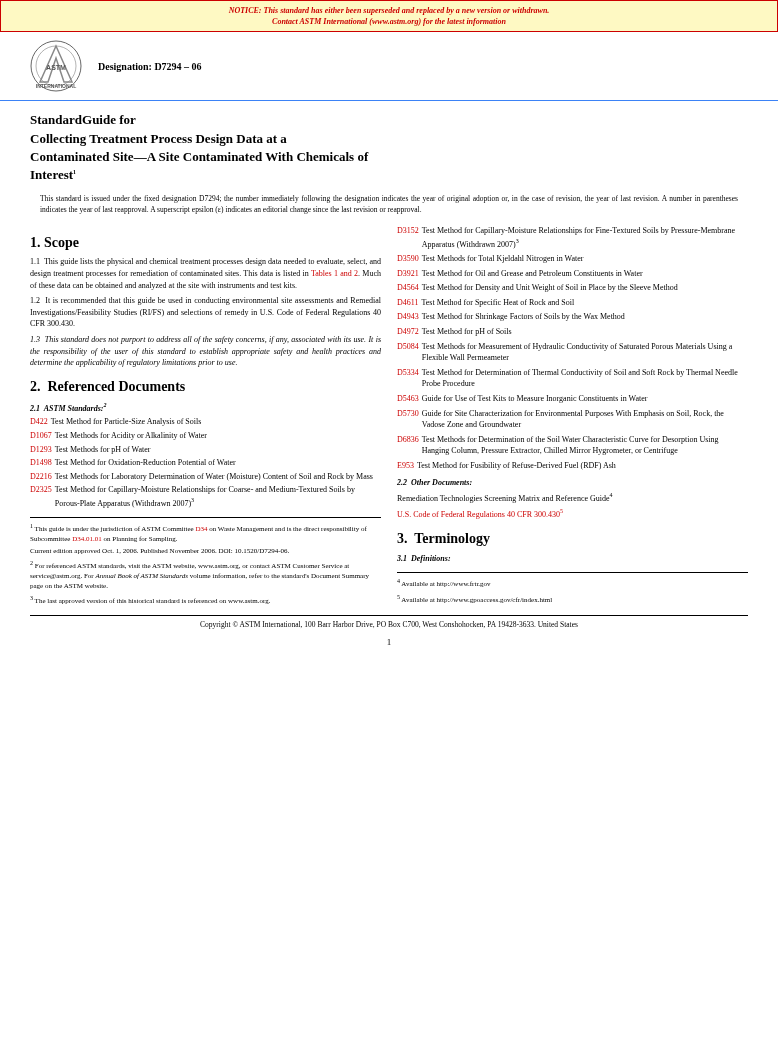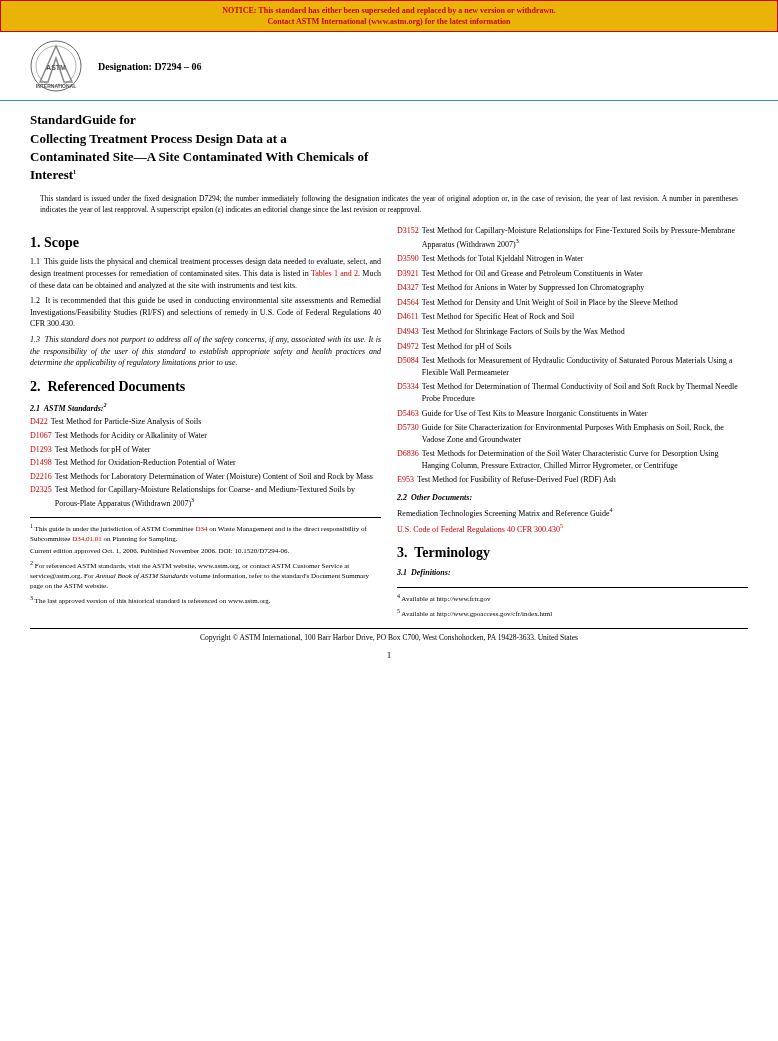--- a/index.html
+++ b/index.html
@@ -6,28 +6,29 @@
     body {
       font-family: 'Times New Roman', Times, serif;
       font-size: 8.5px;
       color: #000;
       background: #fff;
       width: 778px;
       min-height: 1041px;
     }
 
     .notice-bar {
-      background: #eab308;
+      background: #fef9c3;
       border: 1px solid #c00;
       text-align: center;
       padding: 4px 8px;
       font-size: 8px;
       color: #c00;
       font-weight: bold;
       line-height: 1.4;
+      font-style: italic;
     }
 
     .header {
       display: flex;
       align-items: center;
       padding: 8px 30px;
       border-bottom: 1px solid #3b82f6;
     }
 
     .astm-logo {
@@ -271,24 +272,20 @@
       </div>
       <div class="right-link-item">
         <span class="link-id" style="color: rgb(204, 0, 0);">D3590</span>
         <span class="link-desc">Test Methods for Total Kjeldahl Nitrogen in Water</span>
       </div>
       <div class="right-link-item">
         <span class="link-id" style="color: rgb(204, 0, 0);">D3921</span>
         <span class="link-desc">Test Method for Oil and Grease and Petroleum Constituents in Water</span>
       </div>
       <div class="right-link-item">
-        <span class="link-id" style="color: rgb(204, 0, 0);">D4327</span>
-        <span class="link-desc">Test Method for Anions in Water by Suppressed Ion Chromatography</span>
-      </div>
-      <div class="right-link-item">
         <span class="link-id" style="color: rgb(204, 0, 0);">D4564</span>
         <span class="link-desc">Test Method for Density and Unit Weight of Soil in Place by the Sleeve Method</span>
       </div>
       <div class="right-link-item">
         <span class="link-id" style="color: rgb(204, 0, 0);">D4611</span>
         <span class="link-desc">Test Method for Specific Heat of Rock and Soil</span>
       </div>
       <div class="right-link-item">
         <span class="link-id" style="color: rgb(204, 0, 0);">D4943</span>
         <span class="link-desc">Test Method for Shrinkage Factors of Soils by the Wax Method</span>

